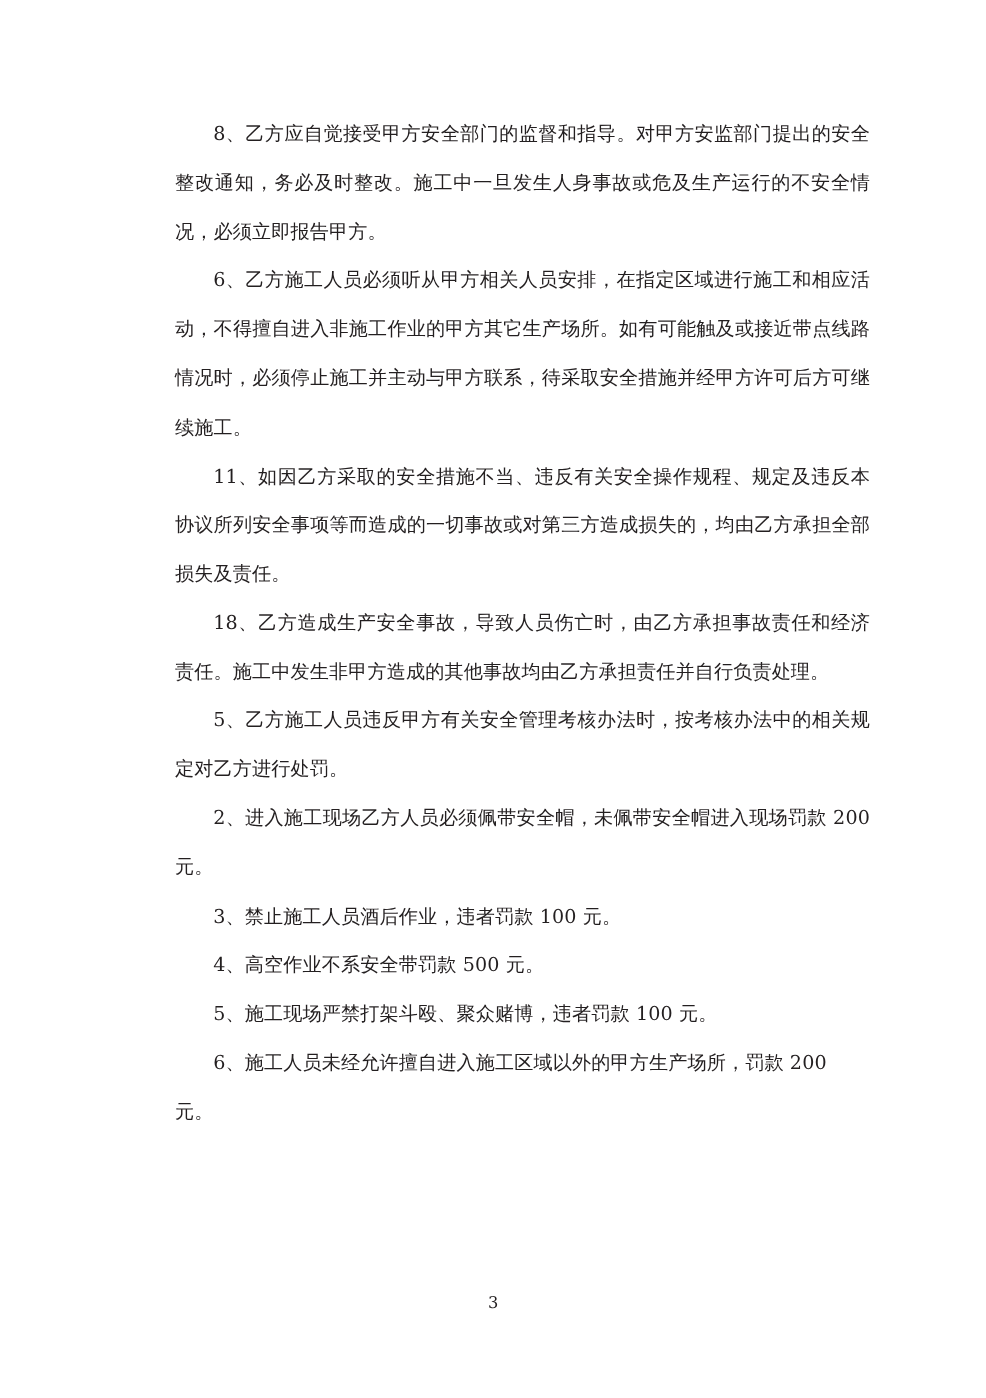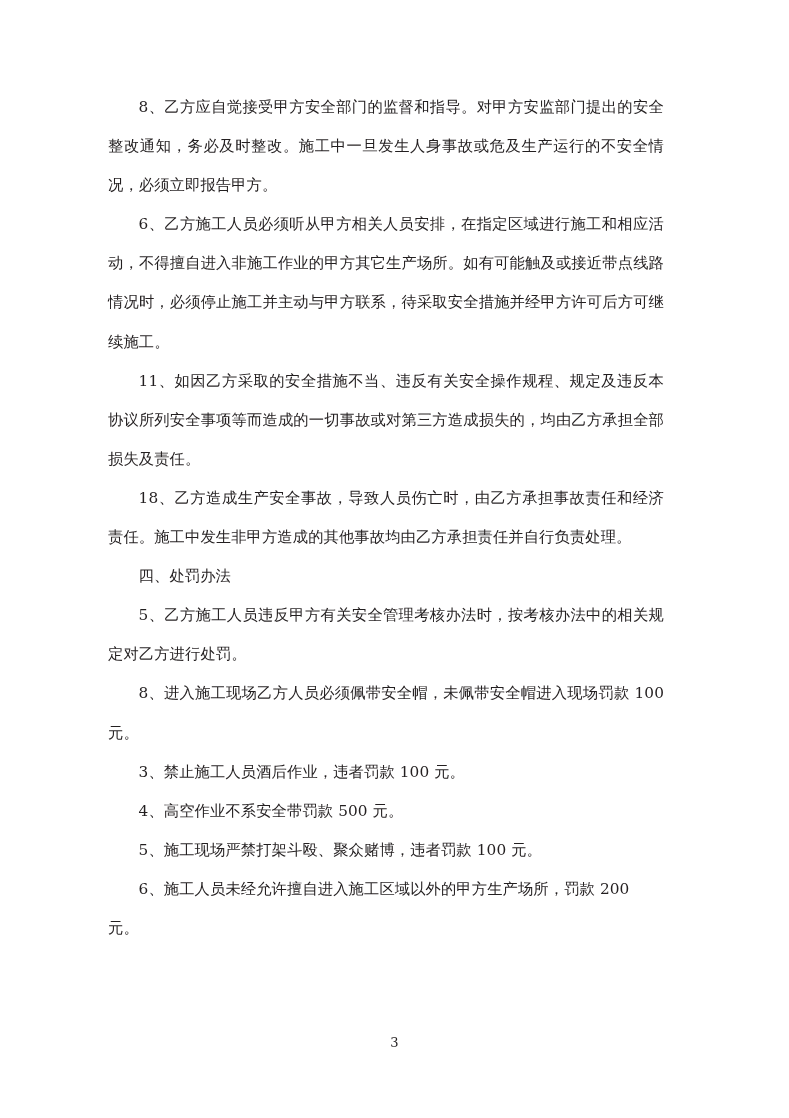--- a/index.html
+++ b/index.html
@@ -14,21 +14,21 @@
   .page {
     position: relative;
     width: 789px;
     height: 1118px;
     background: #ffffff;
     overflow: hidden;
     box-sizing: border-box;
   }
   .content {
     position: absolute;
-    left: 108px;
+    left: 140px;
     top: 88px;
     width: 556px;
   }
   .para {
     font-size: 15.3px;
     line-height: 39.1px;
     text-align: justify;
     text-justify: inter-ideograph;
     text-indent: 30.6px;
     margin: 0;
@@ -61,25 +61,24 @@
 
     <p class="para">8、乙方应自觉接受甲方安全部门的监督和指导。对甲方安监部门提出的安全整改通知，务必及时整改。施工中一旦发生人身事故或危及生产运行的不安全情况，必须立即报告甲方。</p>
 
     <p class="para">6、乙方施工人员必须听从甲方相关人员安排，在指定区域进行施工和相应活动，不得擅自进入非施工作业的甲方其它生产场所。如有可能触及或接近带点线路情况时，必须停止施工并主动与甲方联系，待采取安全措施并经甲方许可后方可继续施工。</p>
 
 
     <p class="para">11、如因乙方采取的安全措施不当、违反有关安全操作规程、规定及违反本协议所列安全事项等而造成的一切事故或对第三方造成损失的，均由乙方承担全部损失及责任。</p>
 
     <p class="para">18、乙方造成生产安全事故，导致人员伤亡时，由乙方承担事故责任和经济责任。施工中发生非甲方造成的其他事故均由乙方承担责任并自行负责处理。</p>
 
-    <p class="para heading">四、处罚办法</p>
 
     <p class="para">5、乙方施工人员违反甲方有关安全管理考核办法时，按考核办法中的相关规定对乙方进行处罚。</p>
 
-    <p class="para">8、进入施工现场乙方人员必须佩带安全帽，未佩带安全帽进入现场罚款 100 元。</p>
+    <p class="para">2、进入施工现场乙方人员必须佩带安全帽，未佩带安全帽进入现场罚款 200 元。</p>
 
     <p class="para heading">3、禁止施工人员酒后作业，违者罚款 100 元。</p>
 
     <p class="para heading">4、高空作业不系安全带罚款 500 元。</p>
 
     <p class="para heading">5、施工现场严禁打架斗殴、聚众赌博，违者罚款 100 元。</p>
 
     <p class="para heading">6、施工人员未经允许擅自进入施工区域以外的甲方生产场所，罚款 200 元。</p>
 
   </div>

